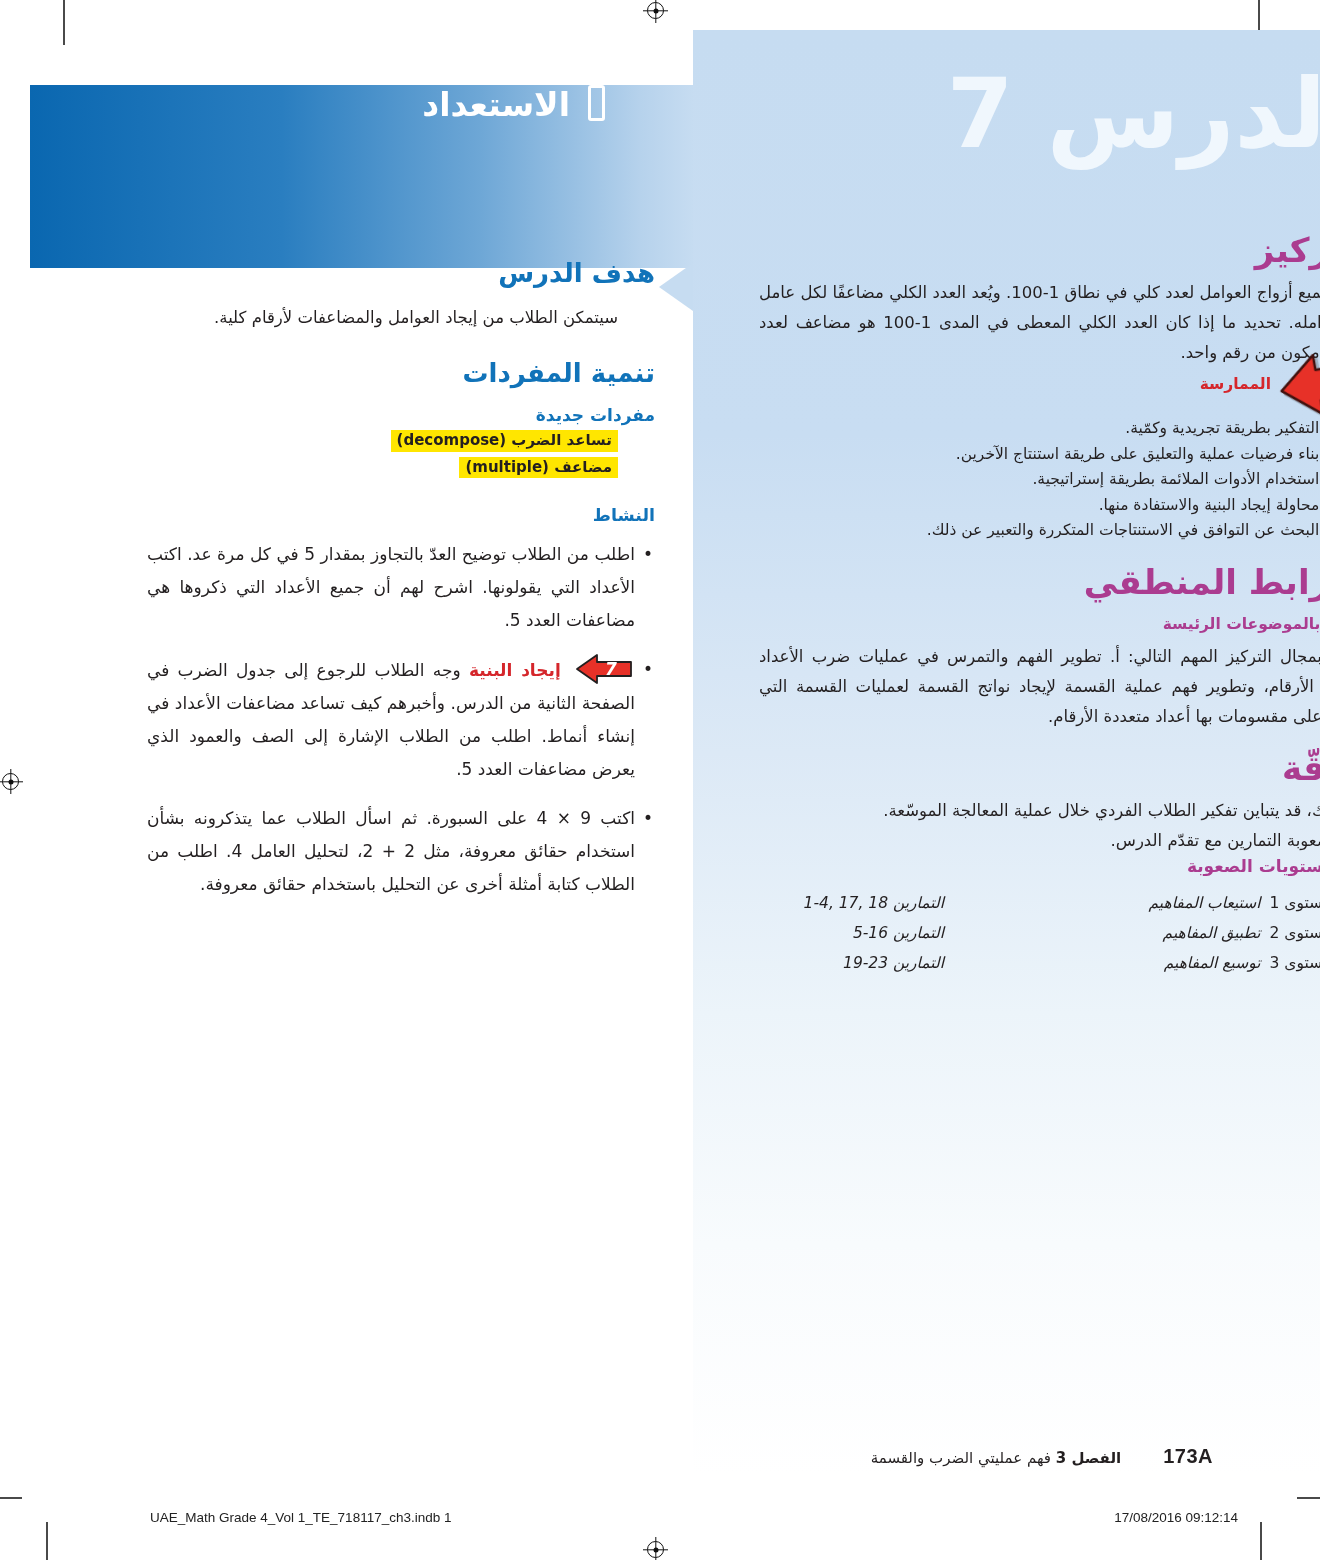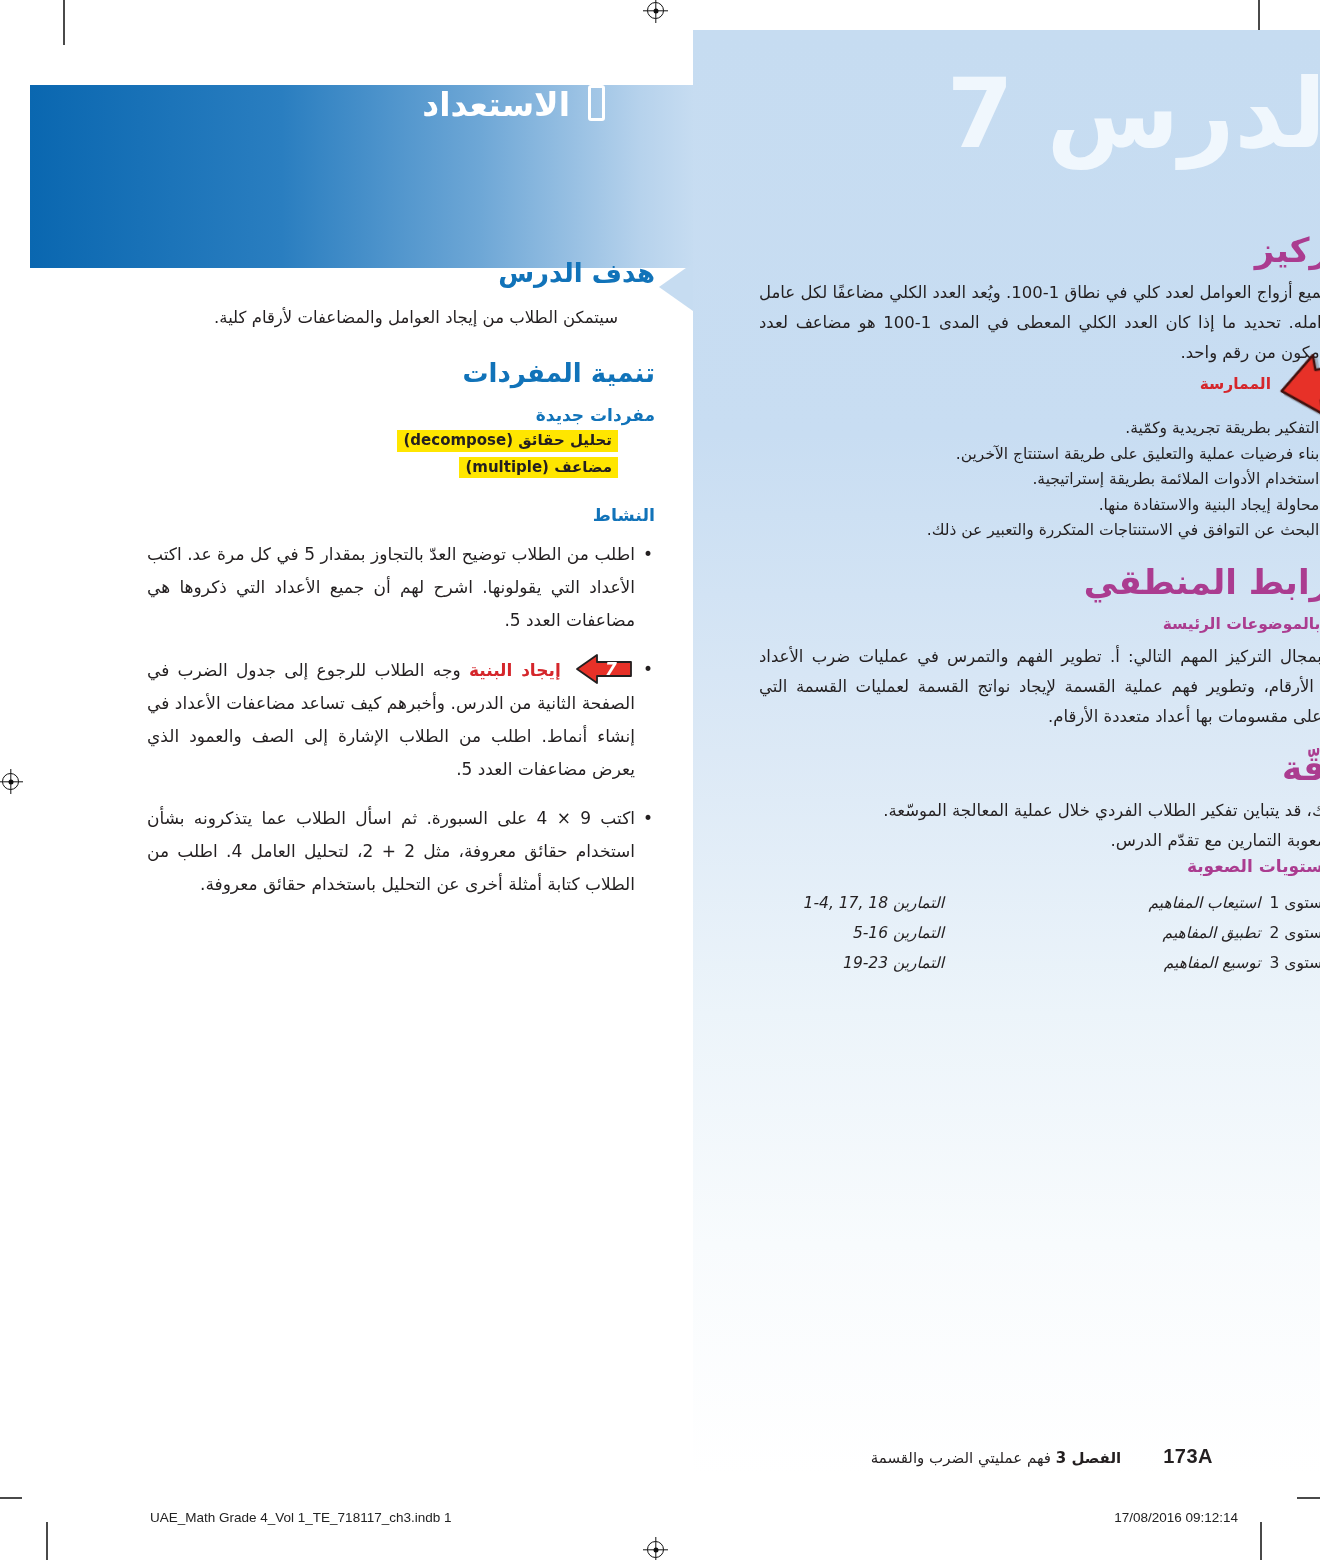--- a/index.html
+++ b/index.html
@@ -176,21 +176,21 @@
     </div>
   </div>
 
   <div class="obj-tri"></div>
   <h2 class="lcol-h" style="top:258px;font-size:26px;margin:0;">هدف الدرس</h2>
   <div class="lcol-body" style="top:303px;">سيتمكن الطلاب من إيجاد العوامل والمضاعفات لأرقام كلية.</div>
 
   <h2 class="lcol-h" style="top:358px;font-size:26px;margin:0;">تنمية المفردات</h2>
   <div class="lcol-h" style="top:405px;font-size:17px;">مفردات جديدة</div>
   <div class="lcol-body" style="top:430px;line-height:1.1;">
-    <div><span class="hl">تحليل حقائق (decompose)</span></div>
+    <div><span class="hl">تساعد الضرب (decompose)</span></div>
     <div><span class="hl">مضاعف (multiple)</span></div>
   </div>
 
   <div class="lcol-h" style="top:505px;font-size:17.5px;">النشاط</div>
   <div class="act-list">
     <div class="bullet">
       <span class="dot">•</span>
       <span>اطلب من الطلاب توضيح العدّ بالتجاوز بمقدار 5 في كل مرة عد. اكتب الأعداد التي يقولونها. اشرح لهم أن جميع الأعداد التي ذكروها هي مضاعفات العدد 5.</span>
     </div>
     <div class="bullet">

